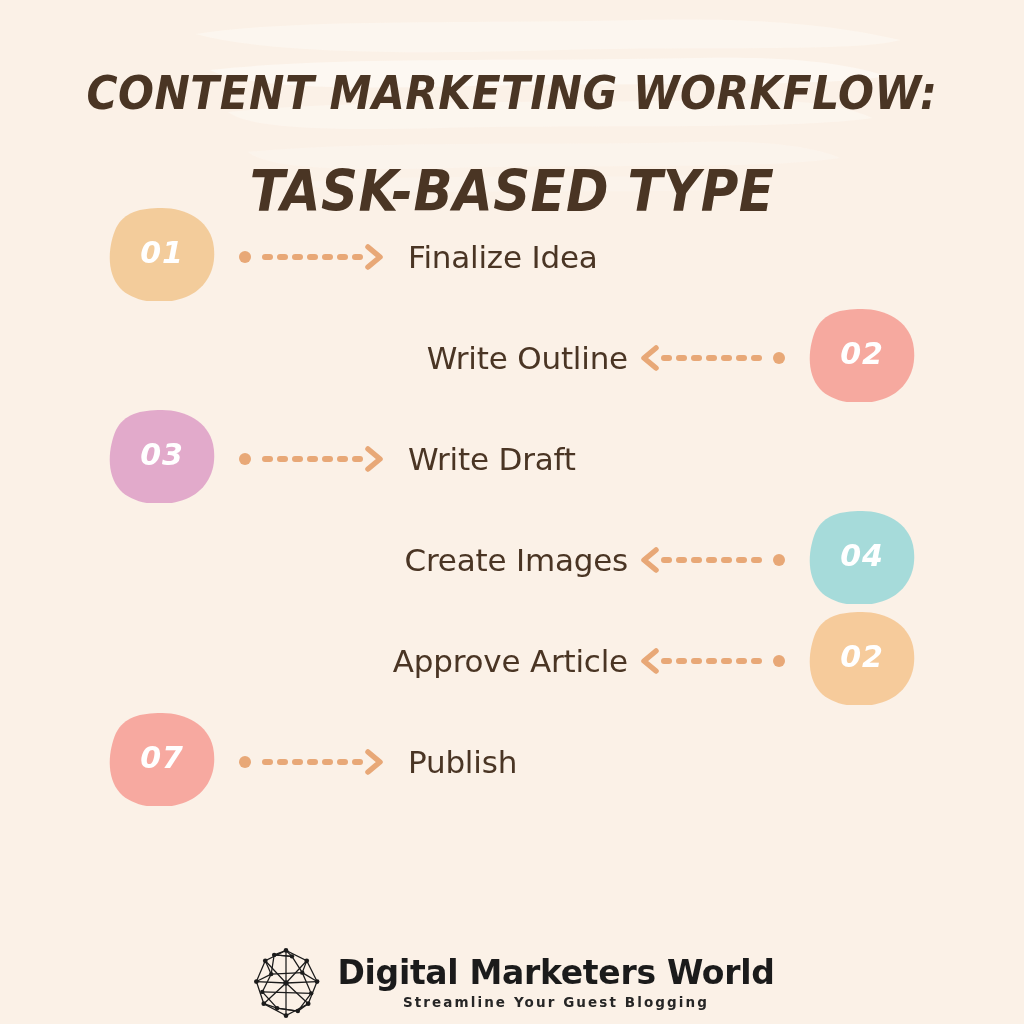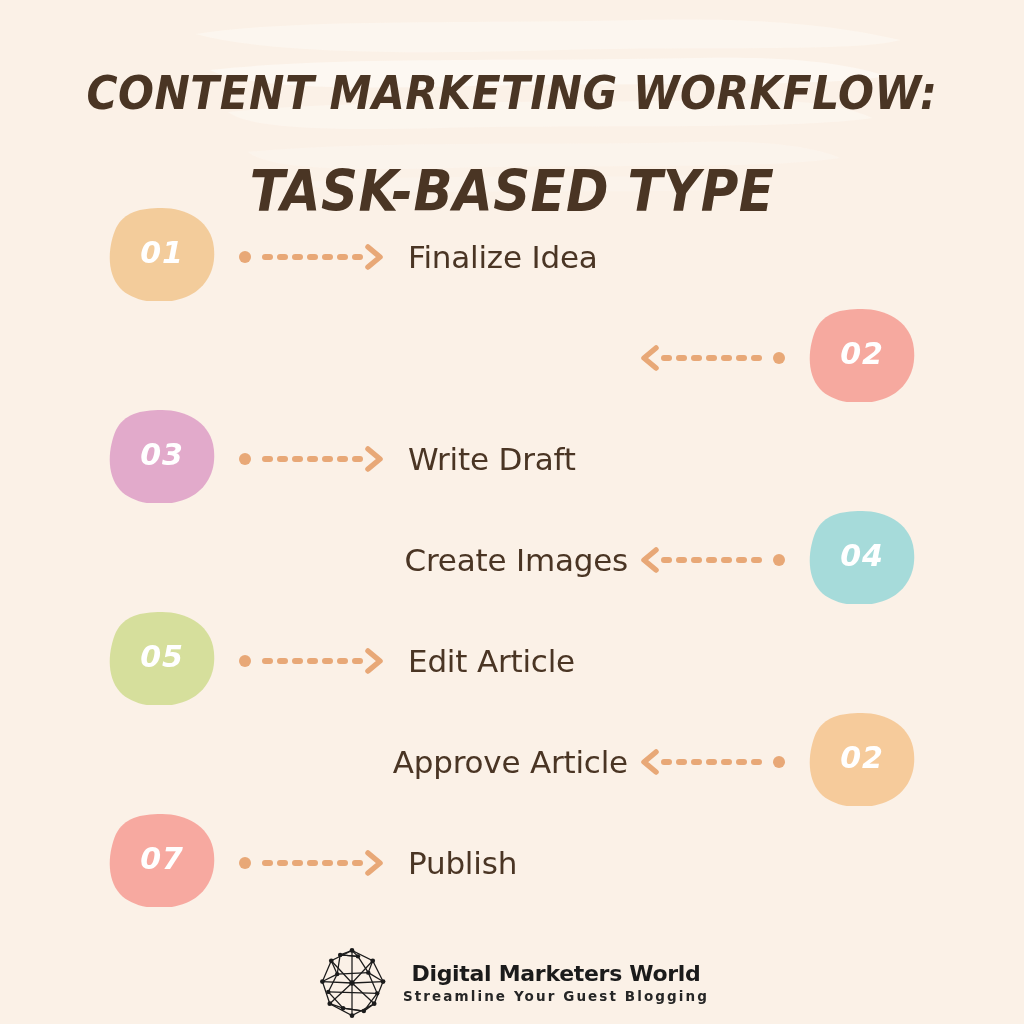--- a/index.html
+++ b/index.html
@@ -105,21 +105,21 @@
     left:0; bottom:4px; width:1024px;
     display:flex; align-items:center; justify-content:center;
     gap:14px;
   }
   .logo-mark{ width:74px; height:74px; flex:0 0 auto; }
   .logo-mark svg{ display:block; width:74px; height:74px; }
   .logo-text{ display:flex; flex-direction:column; align-items:center; }
   .logo-name{
     font-family:"DejaVu Sans", sans-serif;
     font-weight:700;
-    font-size:22px;
+    font-size:33px;
     color:#1B1B1B;
     letter-spacing:-0.3px;
     line-height:1.06;
   }
   .logo-tag{
     font-family:"DejaVu Sans", sans-serif;
     font-weight:700;
     font-size:13.5px;
     color:#262626;
     letter-spacing:2.1px;
@@ -183,20 +183,21 @@
           <rect x="110" y="12" width="11" height="6" rx="3" fill="#E8A877"></rect>
           <rect x="95" y="12" width="11" height="6" rx="3" fill="#E8A877"></rect>
           <rect x="80" y="12" width="11" height="6" rx="3" fill="#E8A877"></rect>
           <rect x="65" y="12" width="11" height="6" rx="3" fill="#E8A877"></rect>
           <rect x="50" y="12" width="11" height="6" rx="3" fill="#E8A877"></rect>
           <rect x="35" y="12" width="11" height="6" rx="3" fill="#E8A877"></rect>
           <rect x="20" y="12" width="11" height="6" rx="3" fill="#E8A877"></rect>
           <path d="M15 5 L3 15 L15 25" fill="none" stroke="#E8A877" stroke-width="5.5" stroke-linecap="round" stroke-linejoin="round"></path>
         </svg>
      </div>
+     <div class="label">Write Outline</div>
     </div>
     <div class="step-row row-left">
       <div class="blob">
        <svg viewBox="0 0 108 95" xmlns="http://www.w3.org/2000/svg">
          <path d="M54 2 C 78 2, 100 14, 105 36 C 110 60, 100 82, 78 91 C 56 100, 26 97, 12 82 C -2 67, 0 40, 8 22 C 16 6, 32 2, 54 2 Z" fill="#E2AACB"></path>
        </svg>
        <span class="num">03</span>
      </div>
      <div class="arrow">
        <svg viewBox="0 0 145 30" xmlns="http://www.w3.org/2000/svg">
@@ -227,42 +228,20 @@
           <rect x="95" y="12" width="11" height="6" rx="3" fill="#E8A877"></rect>
           <rect x="80" y="12" width="11" height="6" rx="3" fill="#E8A877"></rect>
           <rect x="65" y="12" width="11" height="6" rx="3" fill="#E8A877"></rect>
           <rect x="50" y="12" width="11" height="6" rx="3" fill="#E8A877"></rect>
           <rect x="35" y="12" width="11" height="6" rx="3" fill="#E8A877"></rect>
           <rect x="20" y="12" width="11" height="6" rx="3" fill="#E8A877"></rect>
           <path d="M15 5 L3 15 L15 25" fill="none" stroke="#E8A877" stroke-width="5.5" stroke-linecap="round" stroke-linejoin="round"></path>
         </svg>
      </div>
      <div class="label">Create Images</div>
-    </div>
-    <div class="step-row row-left">
-      <div class="blob">
-       <svg viewBox="0 0 108 95" xmlns="http://www.w3.org/2000/svg">
-         <path d="M54 2 C 78 2, 100 14, 105 36 C 110 60, 100 82, 78 91 C 56 100, 26 97, 12 82 C -2 67, 0 40, 8 22 C 16 6, 32 2, 54 2 Z" fill="#D6DF9C"></path>
-       </svg>
-       <span class="num">05</span>
-     </div>
-     <div class="arrow">
-       <svg viewBox="0 0 145 30" xmlns="http://www.w3.org/2000/svg">
-          <circle cx="7" cy="15" r="6" fill="#E8A877"></circle>
-          <rect x="24" y="12" width="11" height="6" rx="3" fill="#E8A877"></rect>
-          <rect x="39" y="12" width="11" height="6" rx="3" fill="#E8A877"></rect>
-          <rect x="54" y="12" width="11" height="6" rx="3" fill="#E8A877"></rect>
-          <rect x="69" y="12" width="11" height="6" rx="3" fill="#E8A877"></rect>
-          <rect x="84" y="12" width="11" height="6" rx="3" fill="#E8A877"></rect>
-          <rect x="99" y="12" width="11" height="6" rx="3" fill="#E8A877"></rect>
-          <rect x="114" y="12" width="11" height="6" rx="3" fill="#E8A877"></rect>
-          <path d="M130 5 L142 15 L130 25" fill="none" stroke="#E8A877" stroke-width="5.5" stroke-linecap="round" stroke-linejoin="round"></path>
-        </svg>
-     </div>
-     <div class="label">Edit Article</div>
     </div>
     <div class="step-row row-right">
       <div class="blob">
        <svg viewBox="0 0 108 95" xmlns="http://www.w3.org/2000/svg">
          <path d="M54 2 C 78 2, 100 14, 105 36 C 110 60, 100 82, 78 91 C 56 100, 26 97, 12 82 C -2 67, 0 40, 8 22 C 16 6, 32 2, 54 2 Z" fill="#F6CB9B"></path>
        </svg>
        <span class="num">02</span>
      </div>
      <div class="arrow">
        <svg viewBox="0 0 145 30" xmlns="http://www.w3.org/2000/svg">

